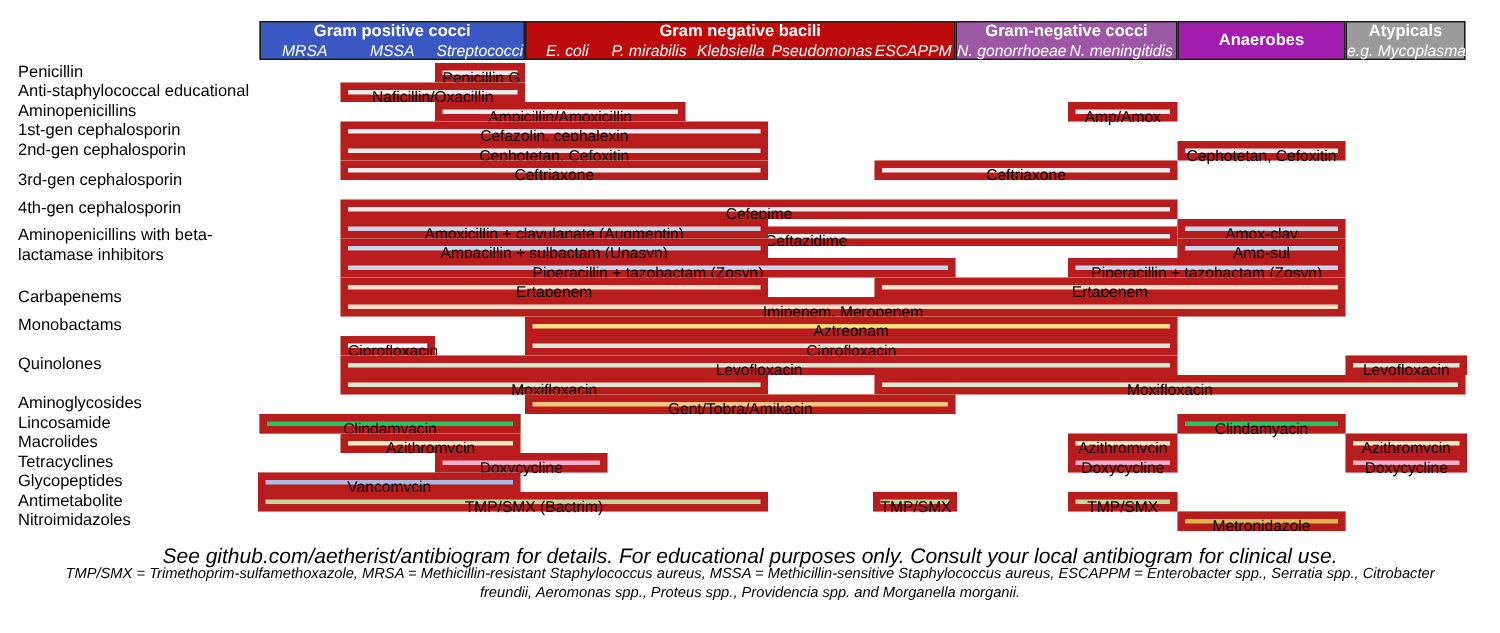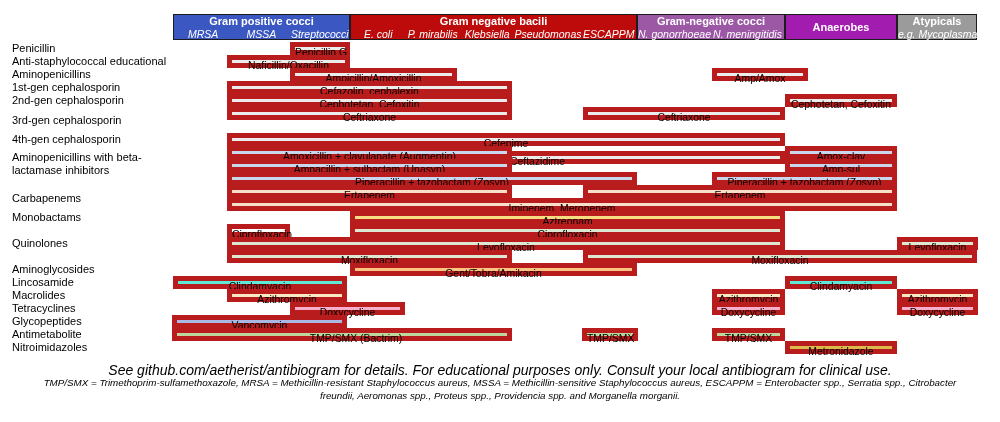--- a/index.html
+++ b/index.html
@@ -26,21 +26,21 @@
     position:absolute;height:13px;box-sizing:border-box;border:5px solid #b91c1c;
     font-size:10.4px;line-height:11px;text-align:center;white-space:nowrap;overflow:visible;
   }
   .b-gray{background:#ececec;}
   .b-blue{background:#c9d7ec;}
   .b-peri{background:#a9b9e3;}
   .b-peach{background:#f7dfc9;}
   .b-yellow{background:#f8dc81;}
   .b-green{background:#dce8d2;}
   .b-orange{background:#fbc480;}
-  .b-cyan{background:#5eead4;}
+  .b-cyan{background:#22c55e;}
   .b-wheat{background:#f9e9c3;}
   .b-pink{background:#f7aecb;}
   .b-tsgreen{background:#bed79e;}
   .b-gold{background:#dbb94b;}
   .b-white{background:#ffffff;}
   
   .foot1{position:absolute;top:362px;left:0;width:1000px;text-align:center;font-style:italic;font-size:14px;}
   .foot2{position:absolute;top:377px;left:40px;width:920px;text-align:center;font-style:italic;font-size:9.8px;line-height:12.5px;}
 </style>
 </head>
@@ -98,21 +98,21 @@
   <div class="rlabel" style="top:276px;">Lincosamide</div>
   <div class="rlabel" style="top:289px;">Macrolides</div>
   <div class="rlabel" style="top:302px;">Tetracyclines</div>
   <div class="rlabel" style="top:315px;">Glycopeptides</div>
   <div class="rlabel" style="top:328px;">Antimetabolite</div>
   <div class="rlabel" style="top:341px;">Nitroimidazoles</div>
 
   <div class="bar b-gray" style="left:290px;top:42px;width:60px;">Penicillin G</div>
   <div class="bar b-gray" style="left:227px;top:55px;width:123px;">Naficillin/Oxacillin</div>
   <div class="bar b-gray" style="left:290px;top:68px;width:167px;">Ampicillin/Amoxicillin</div>
-  <div class="bar b-gray" style="left:712px;top:68px;width:96px;">Amp/Amox</div>
+  <div class="bar b-gray" style="left:712px;top:68px;width:73px;">Amp/Amox</div>
   <div class="bar b-gray" style="left:227px;top:81px;width:285px;">Cefazolin, cephalexin</div>
   <div class="bar b-gray" style="left:227px;top:94px;width:285px;">Cephotetan, Cefoxitin</div>
   <div class="bar b-gray" style="left:785px;top:94px;width:112px;">Cephotetan, Cefoxitin</div>
   <div class="bar b-gray" style="left:227px;top:107px;width:285px;">Ceftriaxone</div>
   <div class="bar b-gray" style="left:583px;top:107px;width:202px;">Ceftriaxone</div>
   <div class="bar b-gray" style="left:290px;top:120px;width:495px;margin-top:31px;">Ceftazidime</div>
   <div class="bar b-gray" style="left:227px;top:133px;width:558px;">Cefepime</div>
   <div class="bar b-blue" style="left:227px;top:146px;width:285px;">Amoxicillin + clavulanate (Augmentin)</div>
   <div class="bar b-blue" style="left:785px;top:146px;width:112px;">Amox-clav</div>
   <div class="bar b-blue" style="left:227px;top:159px;width:285px;">Ampacillin + sulbactam (Unasyn)</div>

